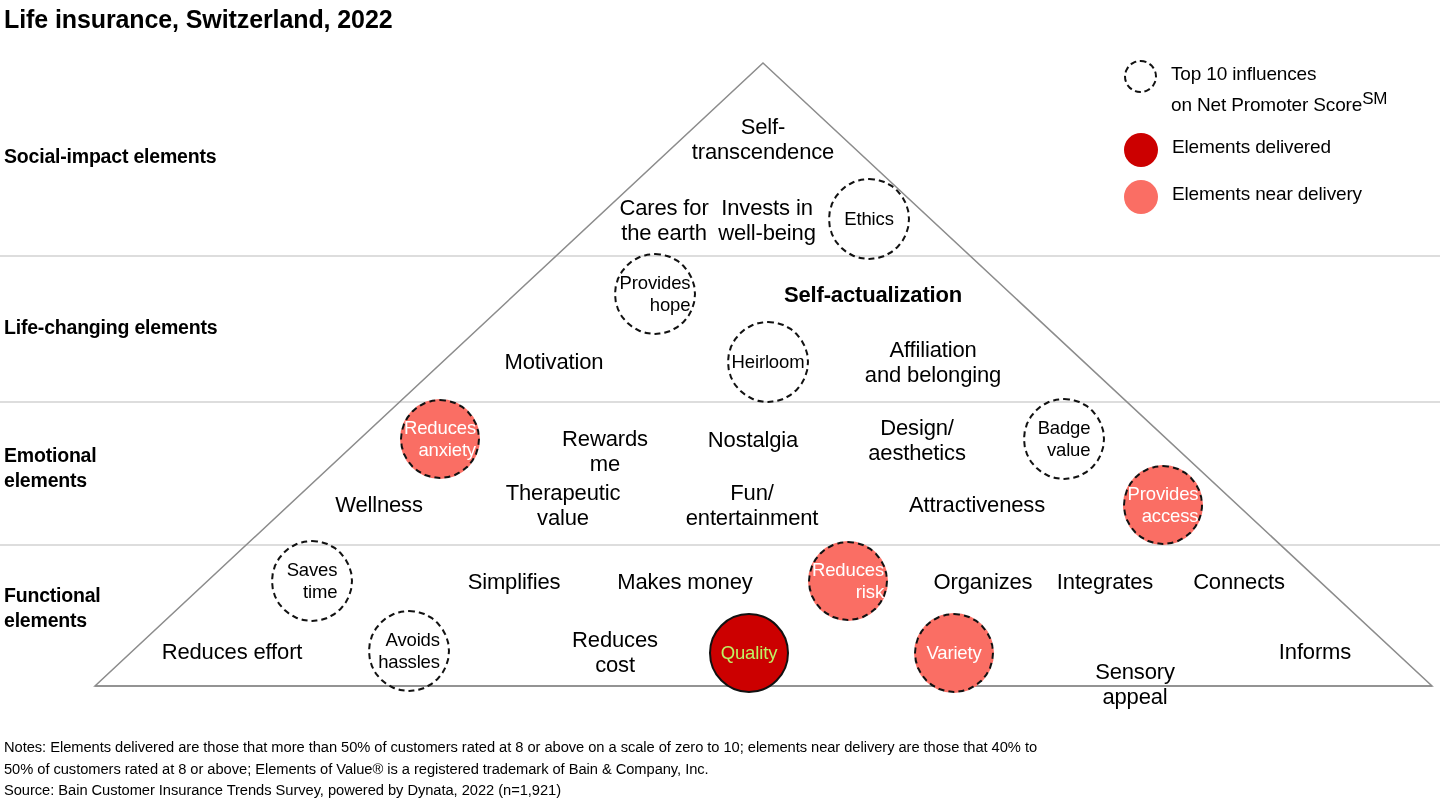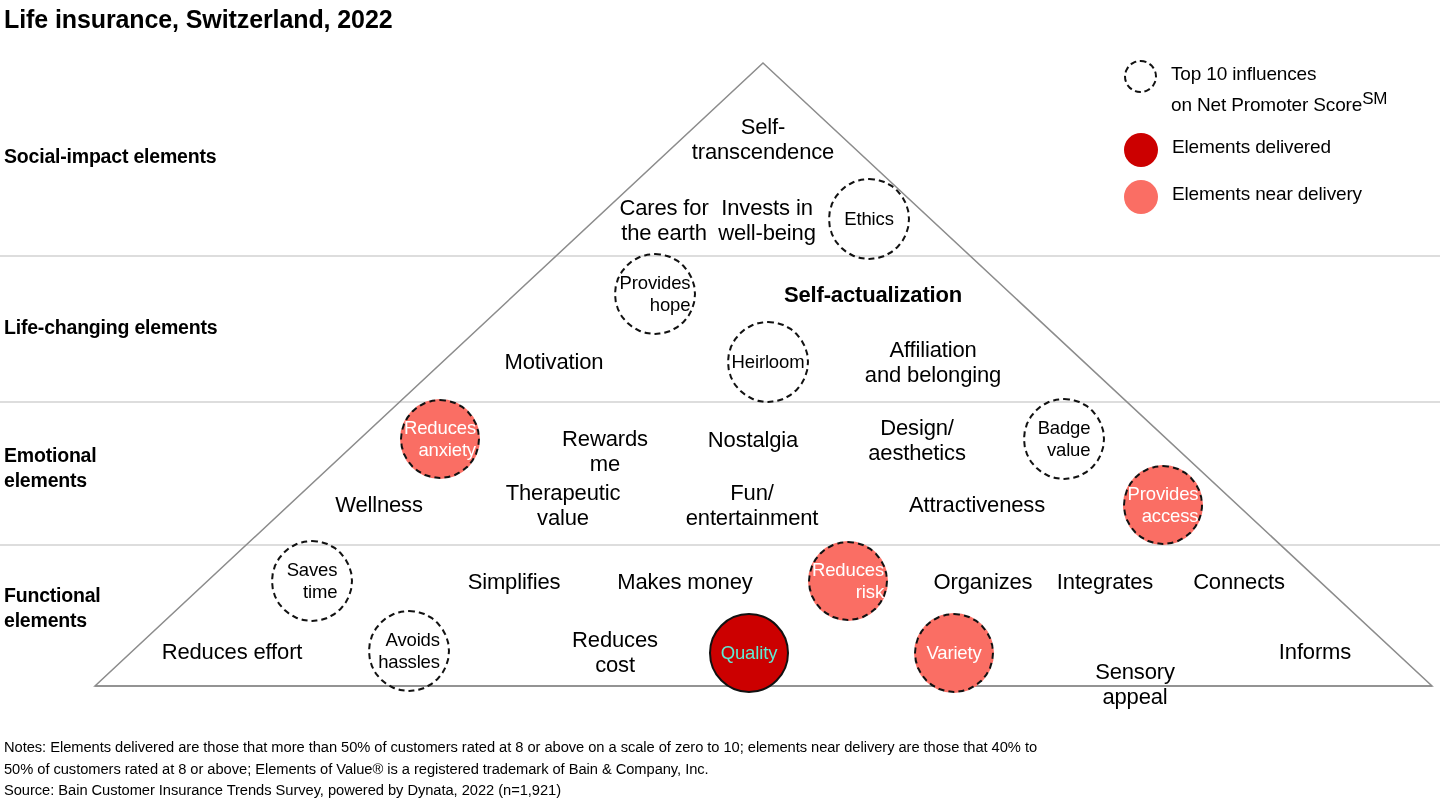--- a/index.html
+++ b/index.html
@@ -61,21 +61,21 @@
     justify-content: center;
     text-align: right;
     font-size: 18.5px;
     line-height: 22px;
     white-space: pre-line;
     transform: translate(-50%, -50%);
     letter-spacing: -0.15px;
   }
   .circle.filled-dark {
     background: #CC0000;
-    color: #5eead4;
+    color: #bef264;
     border: 2.5px solid #111111;
   }
   .circle.filled-near {
     background: #FA6E64;
     color: #ffffff;
     border: 2.5px dashed #111111;
   }
   .circle.outline-only {
     background: transparent;
     color: #000000;

